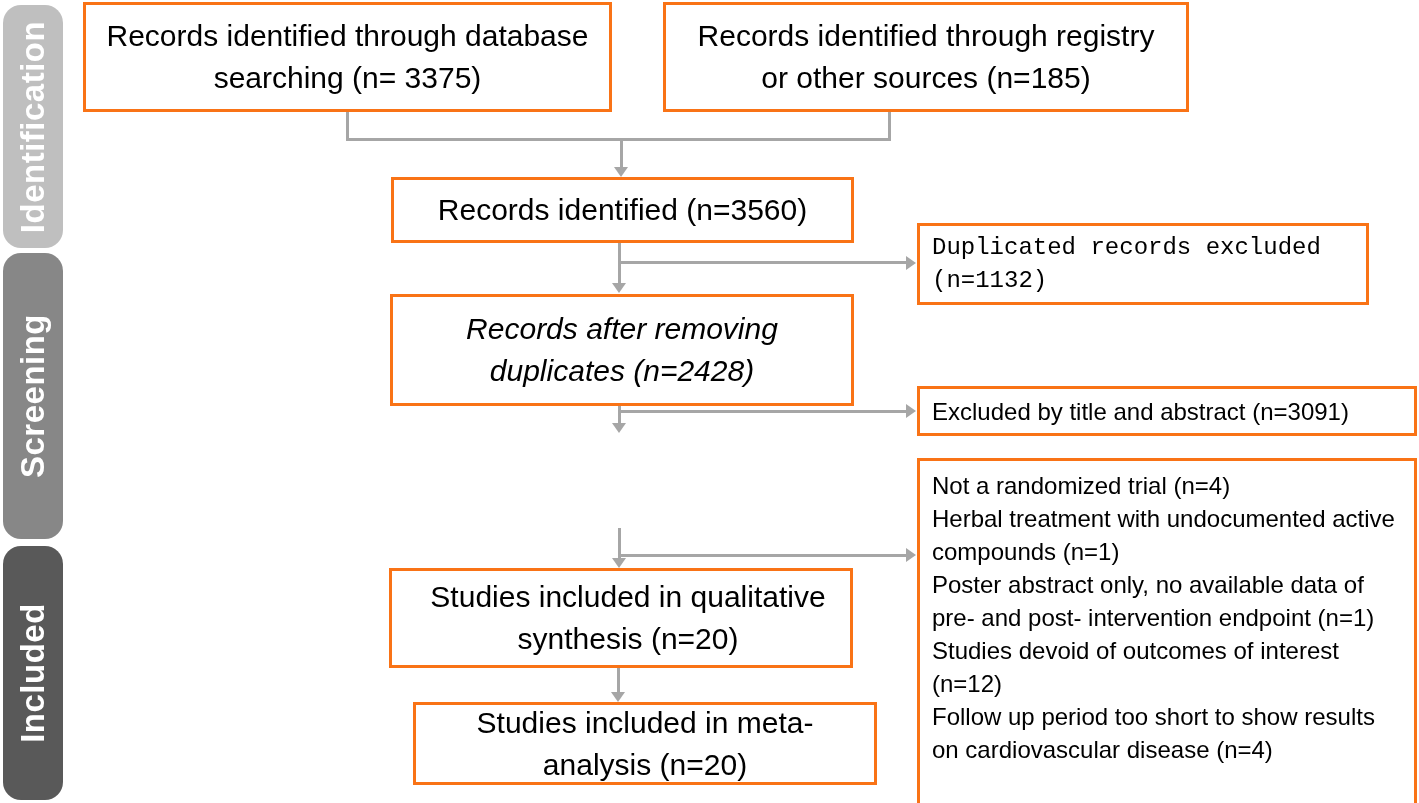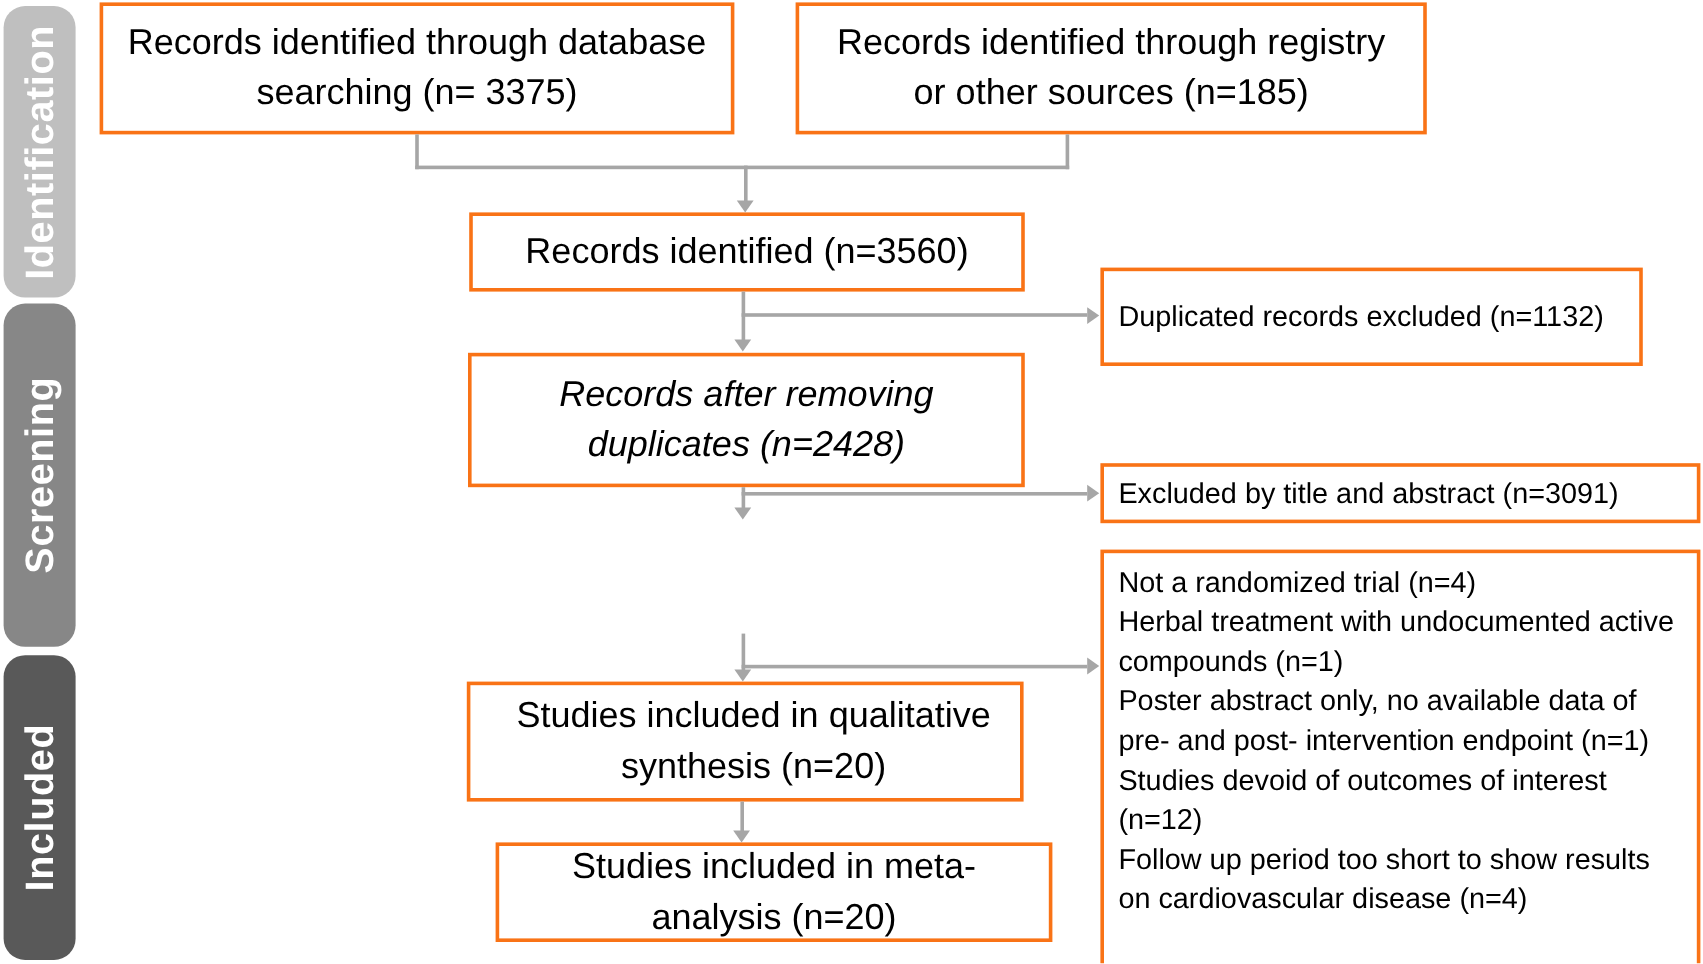--- a/index.html
+++ b/index.html
@@ -112,21 +112,21 @@
   <div class="box main" style="left:390px;top:294px;width:464px;height:112px;font-style:italic;">
     <span>Records after removing duplicates (n=2428)</span>
   </div>
   <div class="box main" style="left:389px;top:568px;width:464px;height:100px;padding-left:32px;">
     <span>Studies included in qualitative synthesis (n=20)</span>
   </div>
   <div class="box main" style="left:389px;top:702px;width:464px;height:83px;margin-left:24px;">
     <span>Studies included in meta-analysis (n=20)</span>
   </div>
 
-  <div class="box side" style="left:917px;top:223px;width:452px;height:82px;">
+  <div class="box side" style="left:917px;top:223px;width:452px;height:82px;font-family:Liberation Mono, monospace;">
     <span>Duplicated records excluded (n=1132)</span>
   </div>
   <div class="box side" style="left:917px;top:386px;width:500px;height:50px;">
     <span>Excluded by title and abstract (n=3091)</span>
   </div>
   <div class="box side multiline" style="left:917px;top:458px;width:500px;height:378px;">
     <div>
       <span class="reason-line">Not a randomized trial (n=4)</span>
       <span class="reason-line">Herbal treatment with undocumented active compounds (n=1)</span>
       <span class="reason-line">Poster abstract only, no available data of pre- and post- intervention endpoint (n=1)</span>

